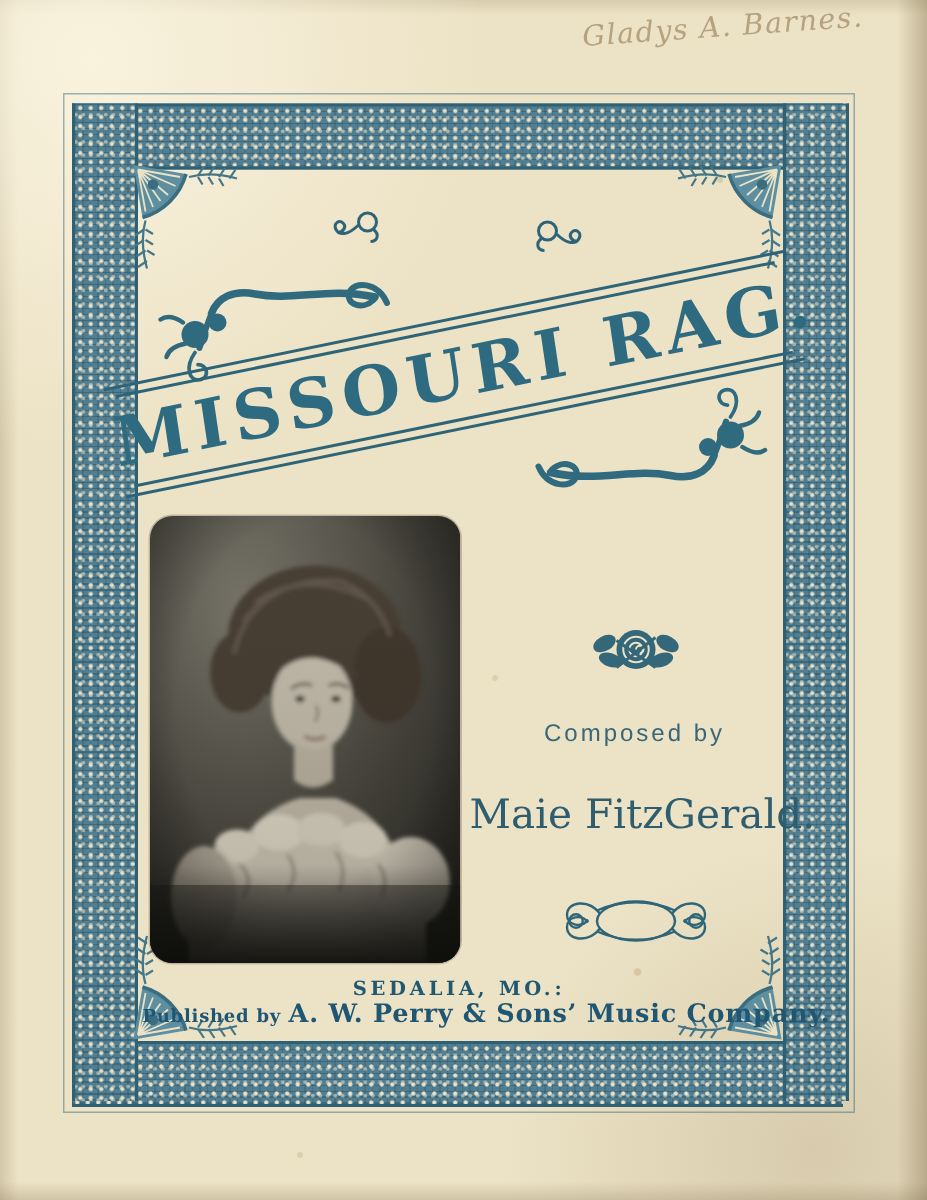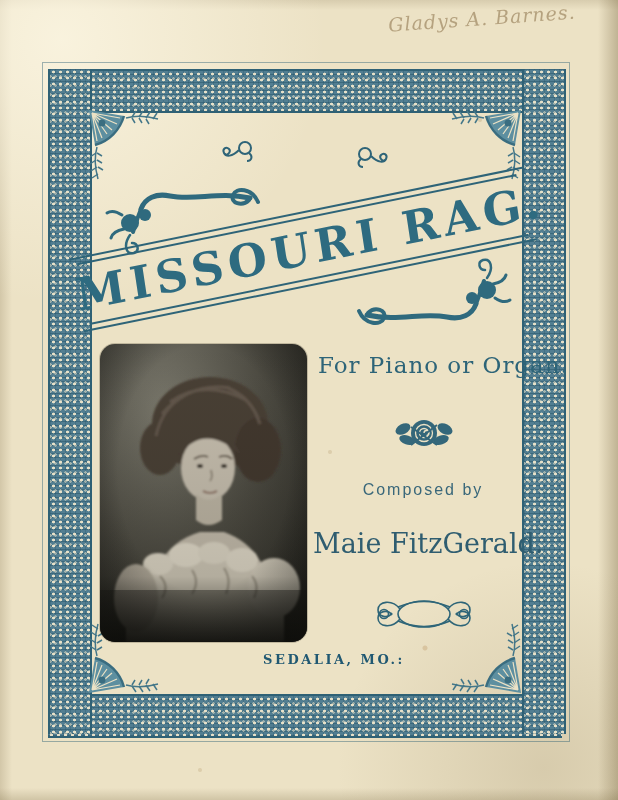--- a/index.html
+++ b/index.html
@@ -94,21 +94,21 @@
     font-size:27px;color:#2f5d70;white-space:nowrap;
   }
   .cartouche{position:absolute;left:372px;top:593px;width:104px;height:42px;}
   .price{
     position:absolute;left:0;top:10px;width:100%;text-align:center;
     font-weight:bold;font-size:17px;letter-spacing:2px;color:#2a5f74;
   }
   
   .imprint-city{
     position:absolute;left:95px;top:652px;width:422px;text-align:center;
-    font-weight:bold;font-size:13px;letter-spacing:2.5px;color:#205872;padding-left:28px;
+    font-weight:bold;font-size:13px;letter-spacing:2.5px;color:#205872;
   }
   .imprint-line{
     position:absolute;left:95px;top:666px;width:422px;text-align:center;
     color:#1e5674;white-space:nowrap;
   }
   .imprint-prefix{font-weight:bold;font-size:12px;letter-spacing:.5px;}
   .imprint-publisher{font-weight:bold;font-size:17px;letter-spacing:.5px;}
 </style>
 </head>
 <body>
@@ -283,21 +283,20 @@
         <ellipse cx="174" cy="244" rx="26" ry="30" fill="#d5cebd"></ellipse>
         <ellipse cx="36" cy="254" rx="22" ry="34" fill="#b6ae9e"></ellipse>
         <path d="M60,232 q10,10 2,22 M92,226 q8,12 0,24 M124,224 q8,12 2,26 M152,232 q8,10 2,22" stroke="rgba(90,82,68,.5)" stroke-width="2" fill="none"></path>
       </g>
       <rect y="246" width="207" height="52" fill="#201f1a" opacity=".45"></rect>
       <rect width="207" height="298" fill="url(#pfade)"></rect>
       <rect width="207" height="298" fill="url(#pvig)"></rect>
     </svg>
   </div>
 
-  <div class="subtitle">For Piano or Organ.</div>
 
   <svg class="rose" viewBox="0 0 66 34">
     <g fill="#34677a">
       <ellipse cx="12" cy="12" rx="8" ry="5" transform="rotate(-28 12 12)"></ellipse>
       <ellipse cx="16" cy="23" rx="8" ry="4.5" transform="rotate(18 16 23)"></ellipse>
       <ellipse cx="54" cy="12" rx="8" ry="5" transform="rotate(28 54 12)"></ellipse>
       <ellipse cx="50" cy="23" rx="8" ry="4.5" transform="rotate(-18 50 23)"></ellipse>
       <circle cx="33" cy="16" r="13"></circle>
     </g>
     <g fill="none" stroke="#ece2c5" stroke-width="1.3">
@@ -321,13 +320,17 @@
         <path d="M28,26 C20,36 6,34 6,25 C6,18 16,16 20,22"></path>
         <circle cx="12" cy="21" r="4.5"></circle>
         <path d="M76,16 C84,6 98,8 98,17 C98,24 88,26 84,20"></path>
         <path d="M76,26 C84,36 98,34 98,25 C98,18 88,16 84,22"></path>
         <circle cx="92" cy="21" r="4.5"></circle>
       </g>
     </svg>
   </div>
 
   <div class="imprint-city">SEDALIA, MO.:</div>
+  <div class="imprint-line">
+    <span class="imprint-prefix">Published by</span>
+    <span class="imprint-publisher">A. W. Perry &amp; Sons’ Music Company.</span>
+  </div>
 </div>
 
 </body></html>

